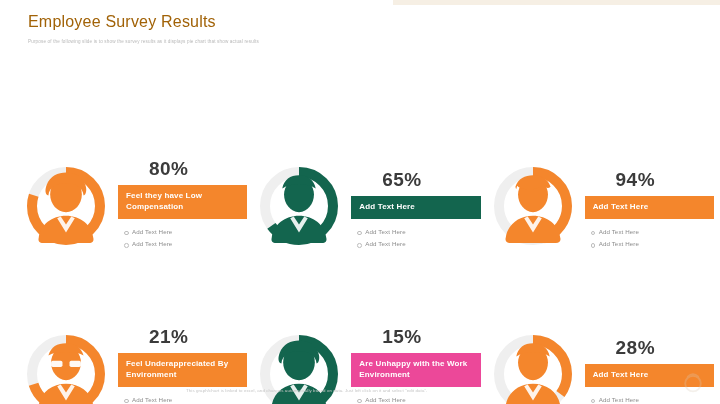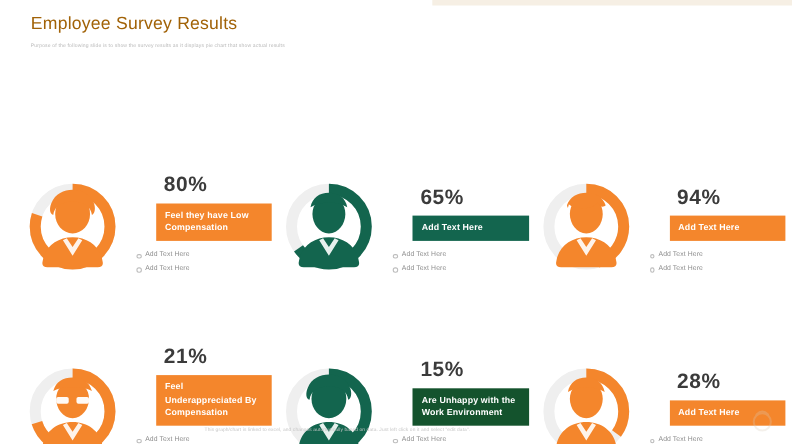--- a/index.html
+++ b/index.html
@@ -118,21 +118,20 @@
     margin-top: 6px;
     padding: 5px 8px 6px 8px;
     min-height: 22px;
     display: flex;
     align-items: center;
     color: #ffffff;
     font-size: 8px;
     font-weight: 700;
     line-height: 1.45;
     letter-spacing: 0.15px;
-    margin-left: 24px;
   }
 
   .label-bar.two-line { min-height: 30px; }
 
   .bullets {
     margin-top: 7px;
     padding-left: 14px;
     list-style: none;
   }
 
@@ -278,21 +277,21 @@
             <rect x="33" y="31" width="13" height="7" rx="2" fill="#fff" opacity="0.95"></rect>
             <rect x="54" y="31" width="13" height="7" rx="2" fill="#fff" opacity="0.95"></rect>
             <path d="M50 57c-16 0-29 10-31 25-1 4 1 6 5 6h52c4 0 6-2 5-6-2-15-15-25-31-25z"></path>
             <path d="M44 58l6 9 6-9 4 2-10 16-10-16z" fill="#ffffff" opacity="0.9"></path>
           </g>
         </svg>
       </div>
       <div class="card-body">
         <div class="pct">21%</div>
         <div class="label-bar two-line" style="background:#F4862C">
-          <span>Feel Underappreciated By Compensation</span>
+          <span>Feel Underappreciated By Environment</span>
         </div>
         <ul class="bullets">
           <li>Add Text Here</li>
           <li>Add Text Here</li>
         </ul>
       </div>
     </div>
     <div class="card">
       <div class="donut-wrap">
         <svg viewBox="0 0 88 88">
@@ -303,21 +302,21 @@
           <g fill="#13654E">
             <path d="M50 14c-11 0-18 8-18 19 0 11 8 20 18 20s18-9 18-20c0-11-7-19-18-19z"></path>
             <path d="M28 22c4-10 13-14 22-14s18 4 22 14c2 5 1 11-2 12-1-9-9-14-20-14s-19 5-20 14c-4-1-4-7-2-12z"></path>
             <path d="M50 57c-16 0-29 10-31 25-1 4 1 6 5 6h52c4 0 6-2 5-6-2-15-15-25-31-25z"></path>
             <path d="M44 58l6 9 6-9 4 2-10 16-10-16z" fill="#ffffff" opacity="0.9"></path>
           </g>
         </svg>
       </div>
       <div class="card-body">
         <div class="pct">15%</div>
-        <div class="label-bar two-line" style="background:#14532d">
+        <div class="label-bar two-line" style="background:#ec4899">
           <span>Are Unhappy with the Work Environment</span>
         </div>
         <ul class="bullets">
           <li>Add Text Here</li>
           <li>Add Text Here</li>
         </ul>
       </div>
     </div>
     <div class="card">
       <div class="donut-wrap">

